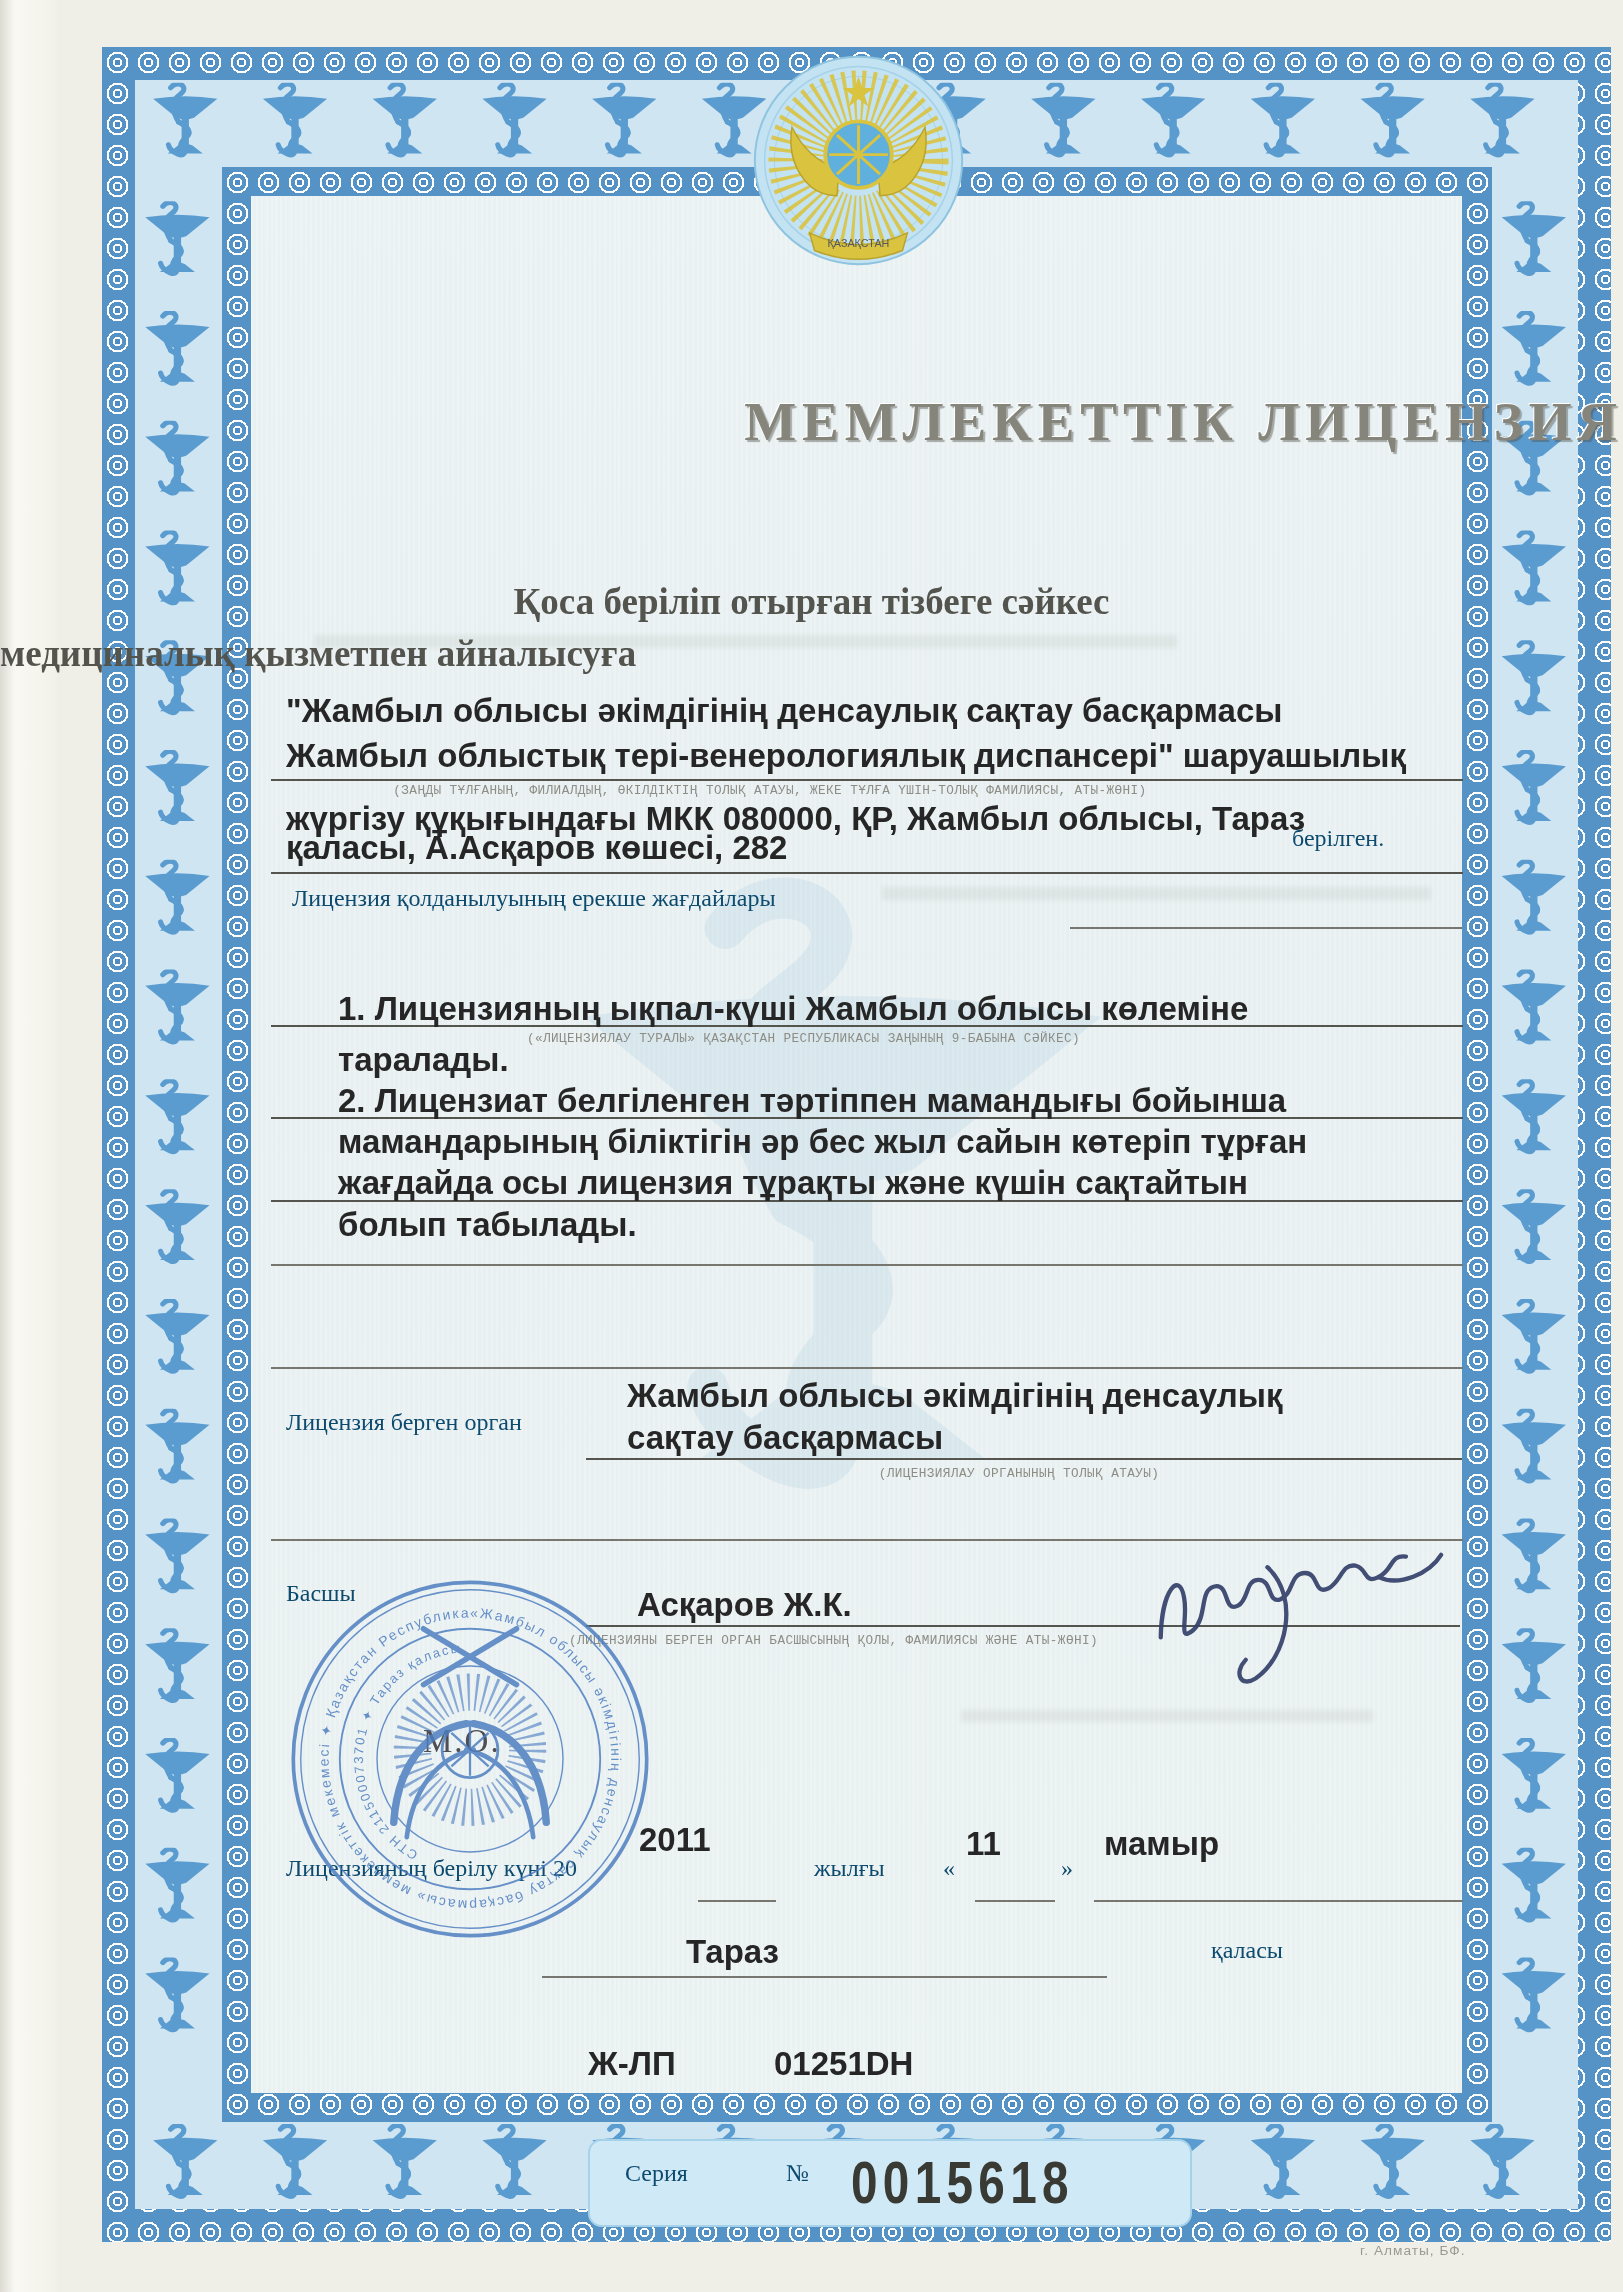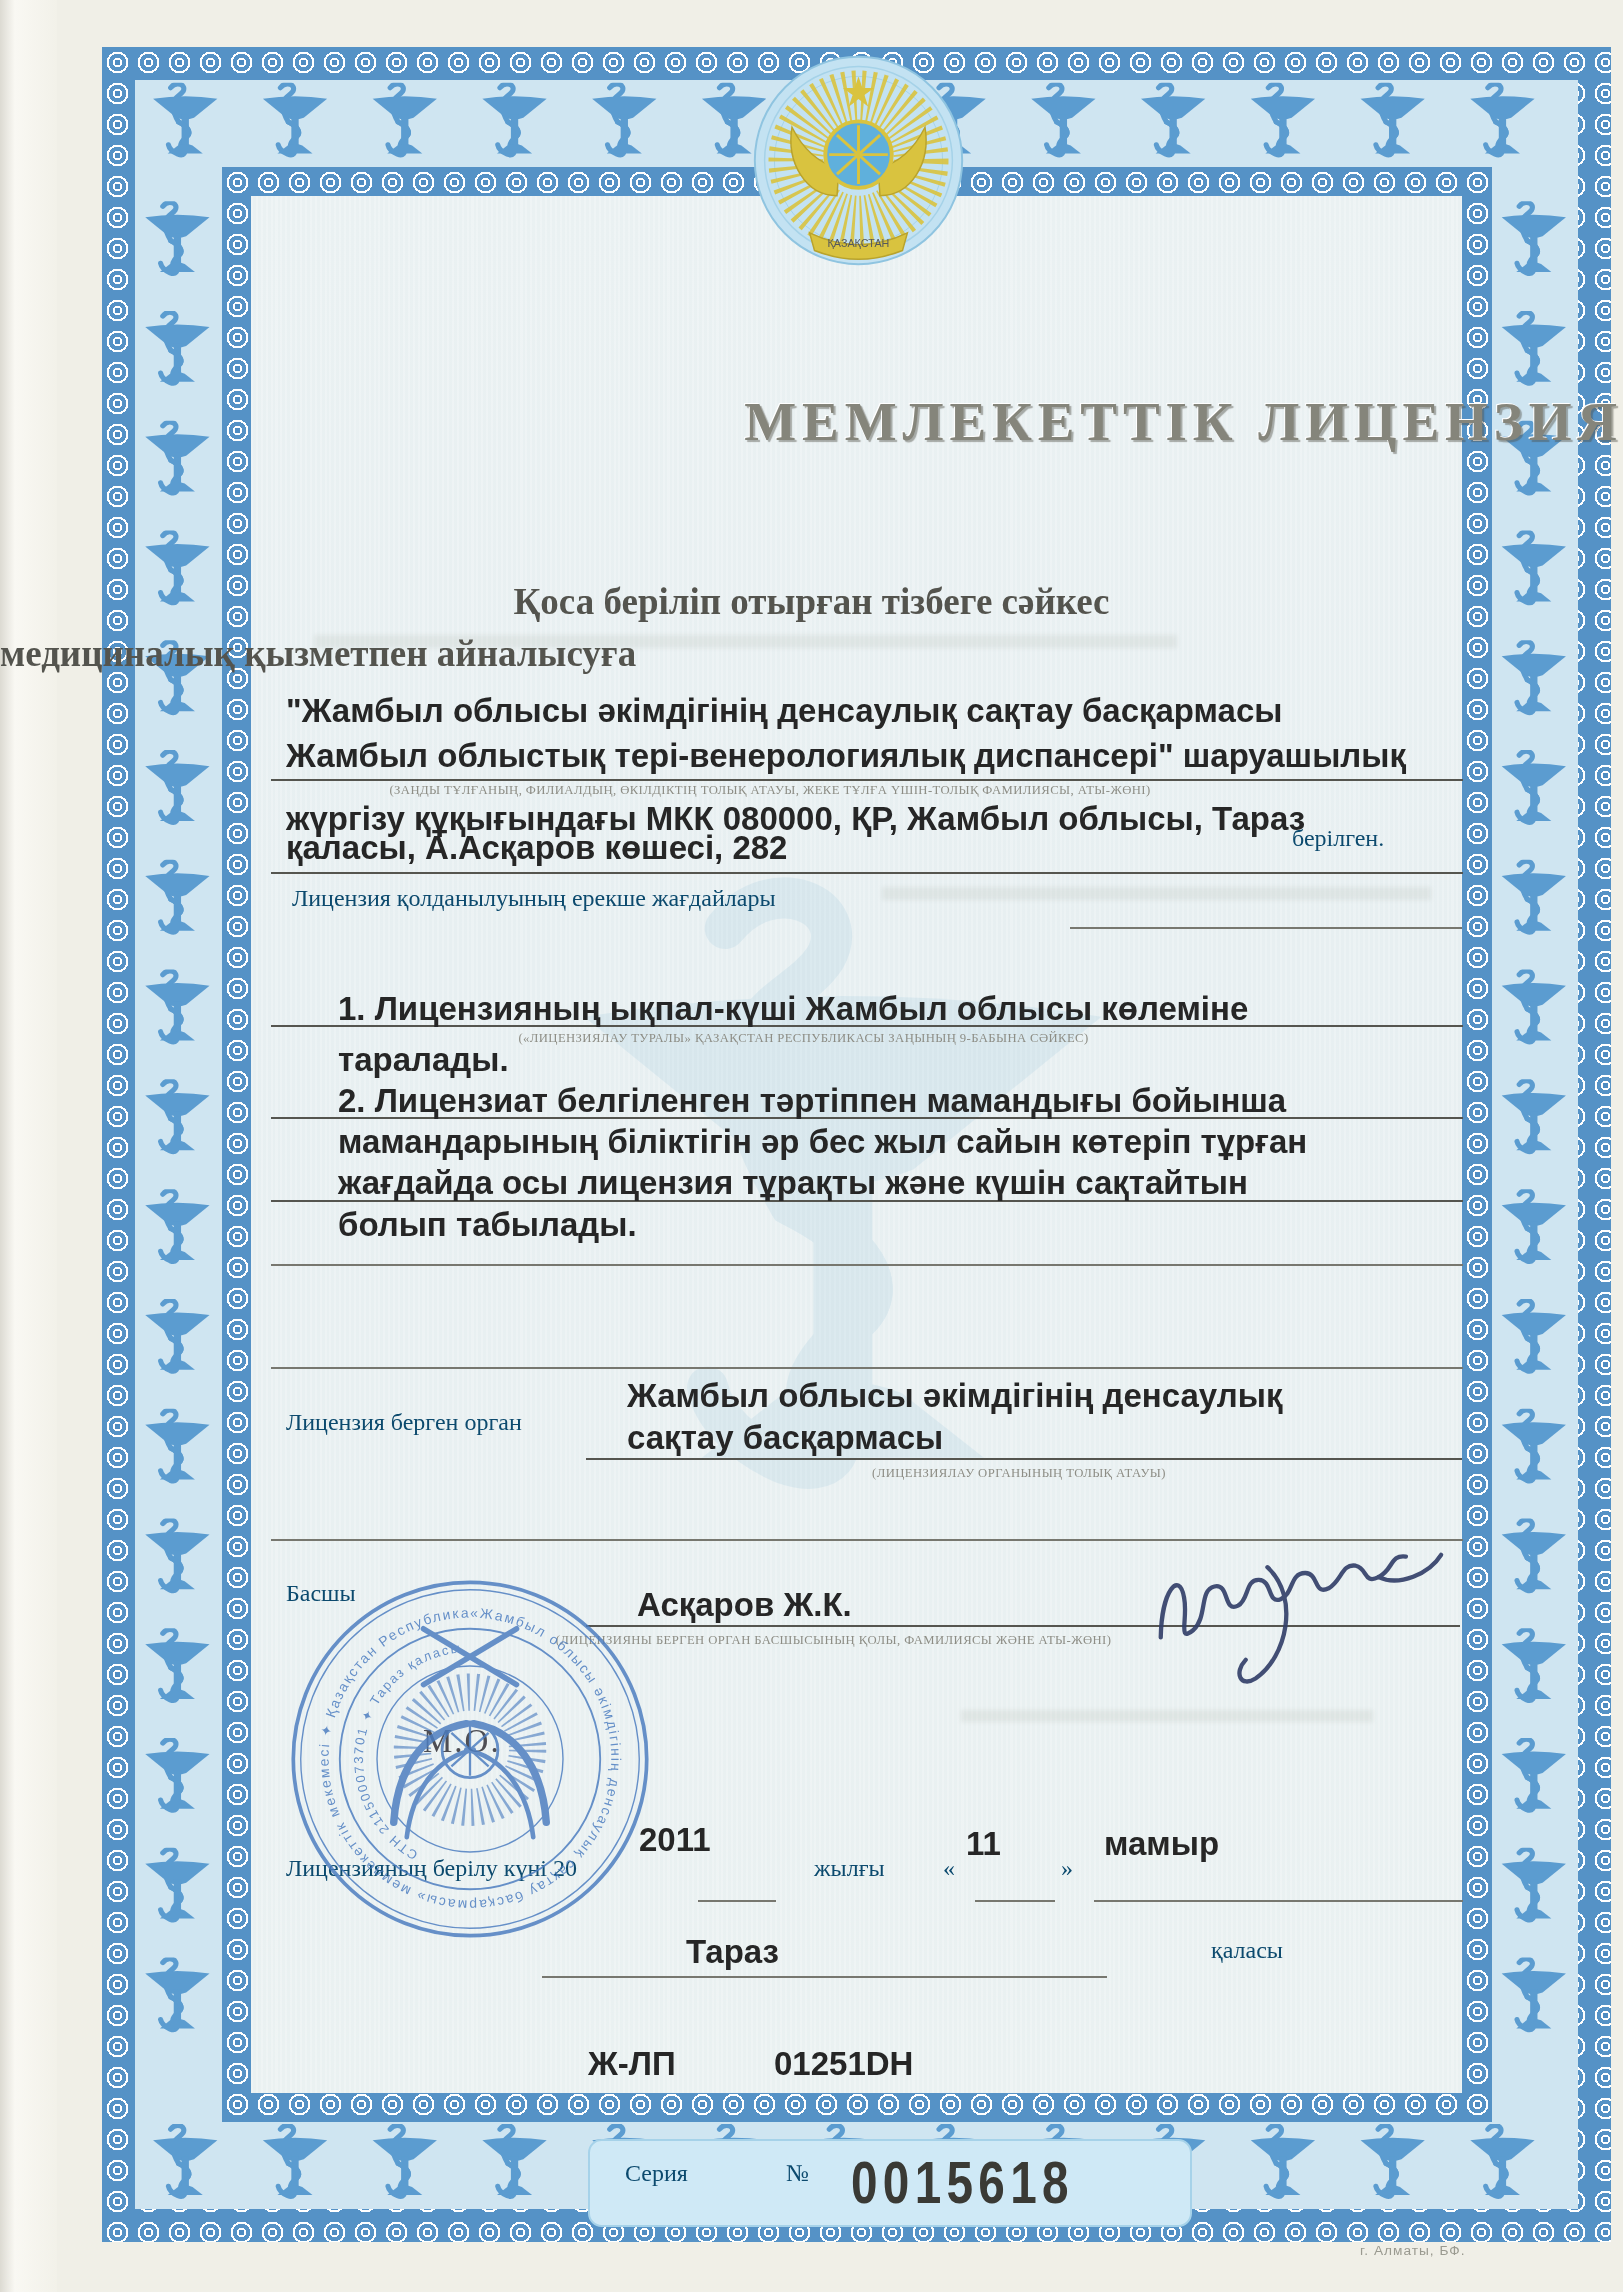--- a/index.html
+++ b/index.html
@@ -23,21 +23,21 @@
         linear-gradient(180deg,#eaf1f2 0,#e7eff1 40%,#eaf1f1 100%);}
   #deco{left:0;top:0;width:1623px;height:2293px;z-index:6;pointer-events:none;}
   #deco use{color:#5b9cd0;}
   #deco use.wm{color:#a3cbdf;opacity:.22;}
   
   .t-title{font-family:"Liberation Serif",serif;font-weight:bold;font-size:55px;letter-spacing:5.9px;
     color:#85857b;text-shadow:-1px -1px 0 #ffffff,2px 2px 1px rgba(80,80,70,.45);white-space:nowrap;}
   .t-sub{font-family:"Liberation Serif",serif;font-weight:bold;font-size:37px;color:#54544e;white-space:nowrap;}
   .t-body{font-family:"Liberation Sans",sans-serif;font-weight:bold;font-size:33px;color:#262626;white-space:nowrap;}
   .t-label{font-family:"Liberation Serif",serif;font-size:24px;color:#0c4a6e;white-space:nowrap;}
-  .t-note{font-family:Liberation Serif, serif;font-size:12.7px;color:#8d8d85;letter-spacing:0.4px;
+  .t-note{font-family:Liberation Mono, monospace;font-size:12.7px;color:#8d8d85;letter-spacing:0.4px;
           text-align:center;white-space:nowrap;}
   .rule{background:#55554f;height:2px;z-index:6;}
   .rule.soft{background:#77776f;height:1.5px;}
   .z7{z-index:7;} .z8{z-index:8;} .z9{z-index:9;}
   .ghost{background:rgba(150,158,140,.13);filter:blur(2px);z-index:6;}
   
   .seriesBox{left:588px;top:2139px;width:600px;height:84px;background:#cfe9f6;
     border:2px solid #a6d2e9;border-radius:13.7px;z-index:9;}
   .seriesNum{font-family:"Liberation Sans",sans-serif;font-weight:600;font-size:53px;color:#3a3a35;
     letter-spacing:5.9px;transform:scaleX(.9) scaleY(1.12);transform-origin:left center;white-space:nowrap;}

